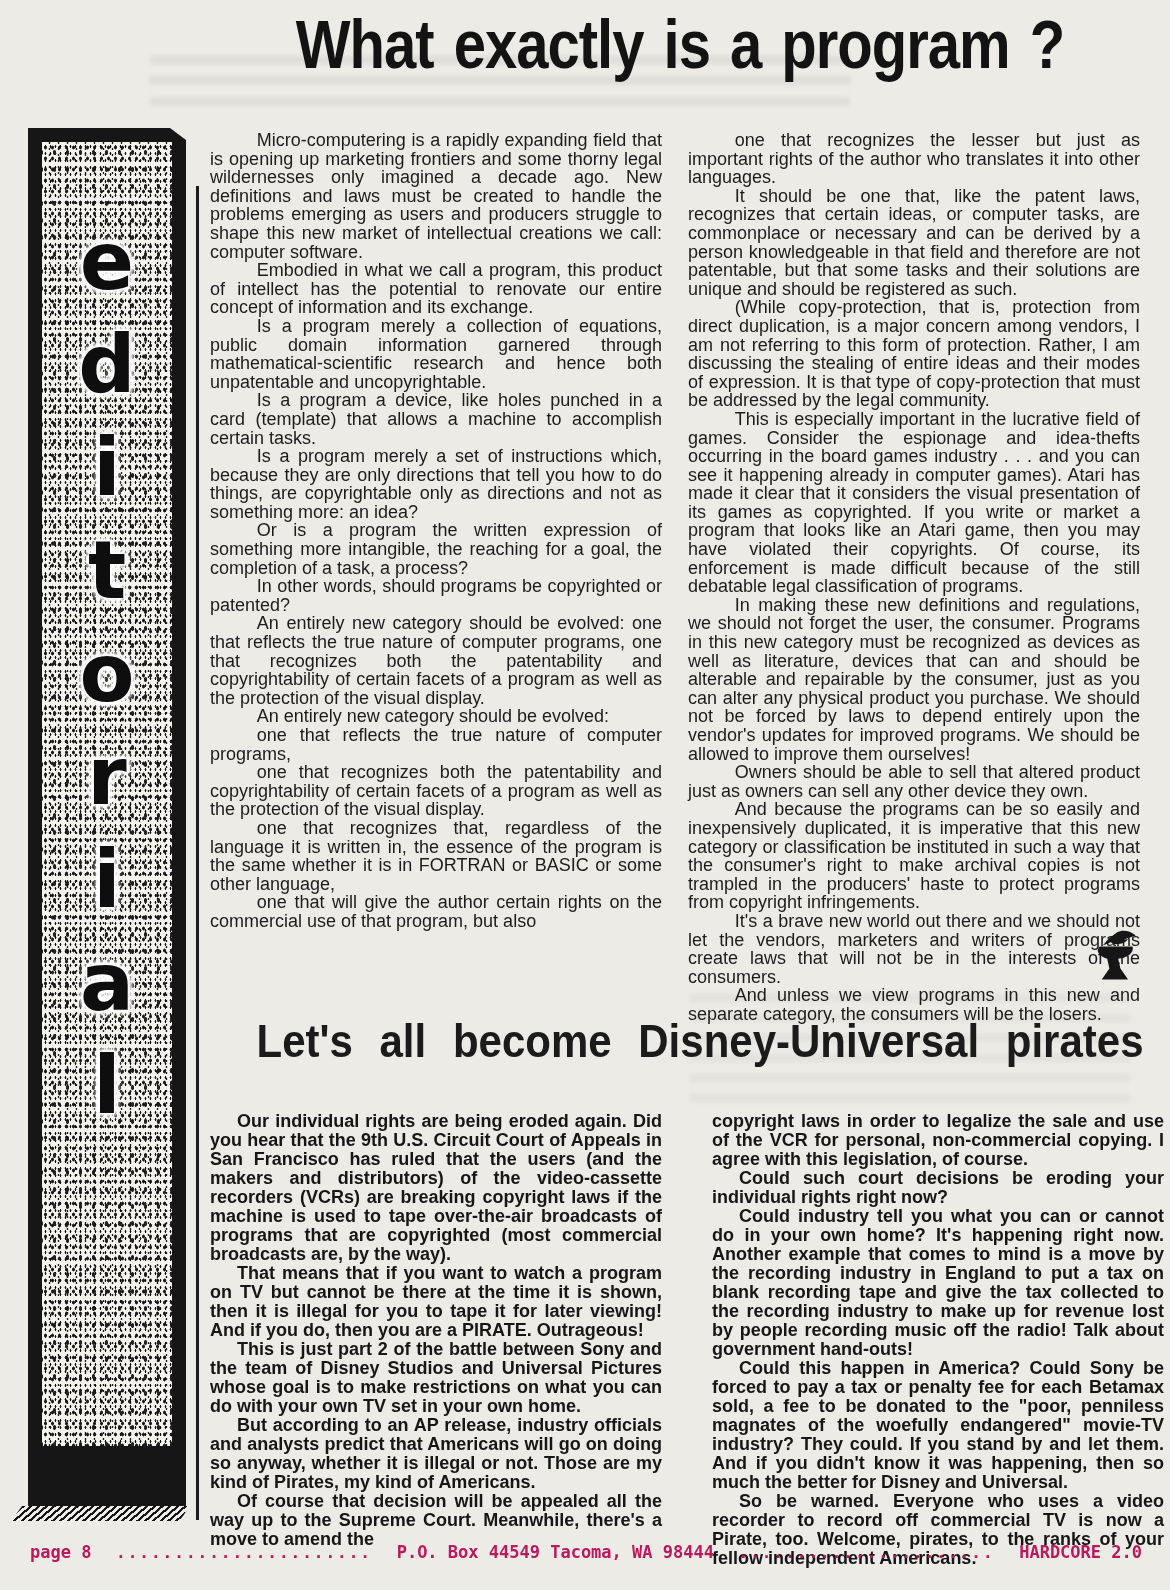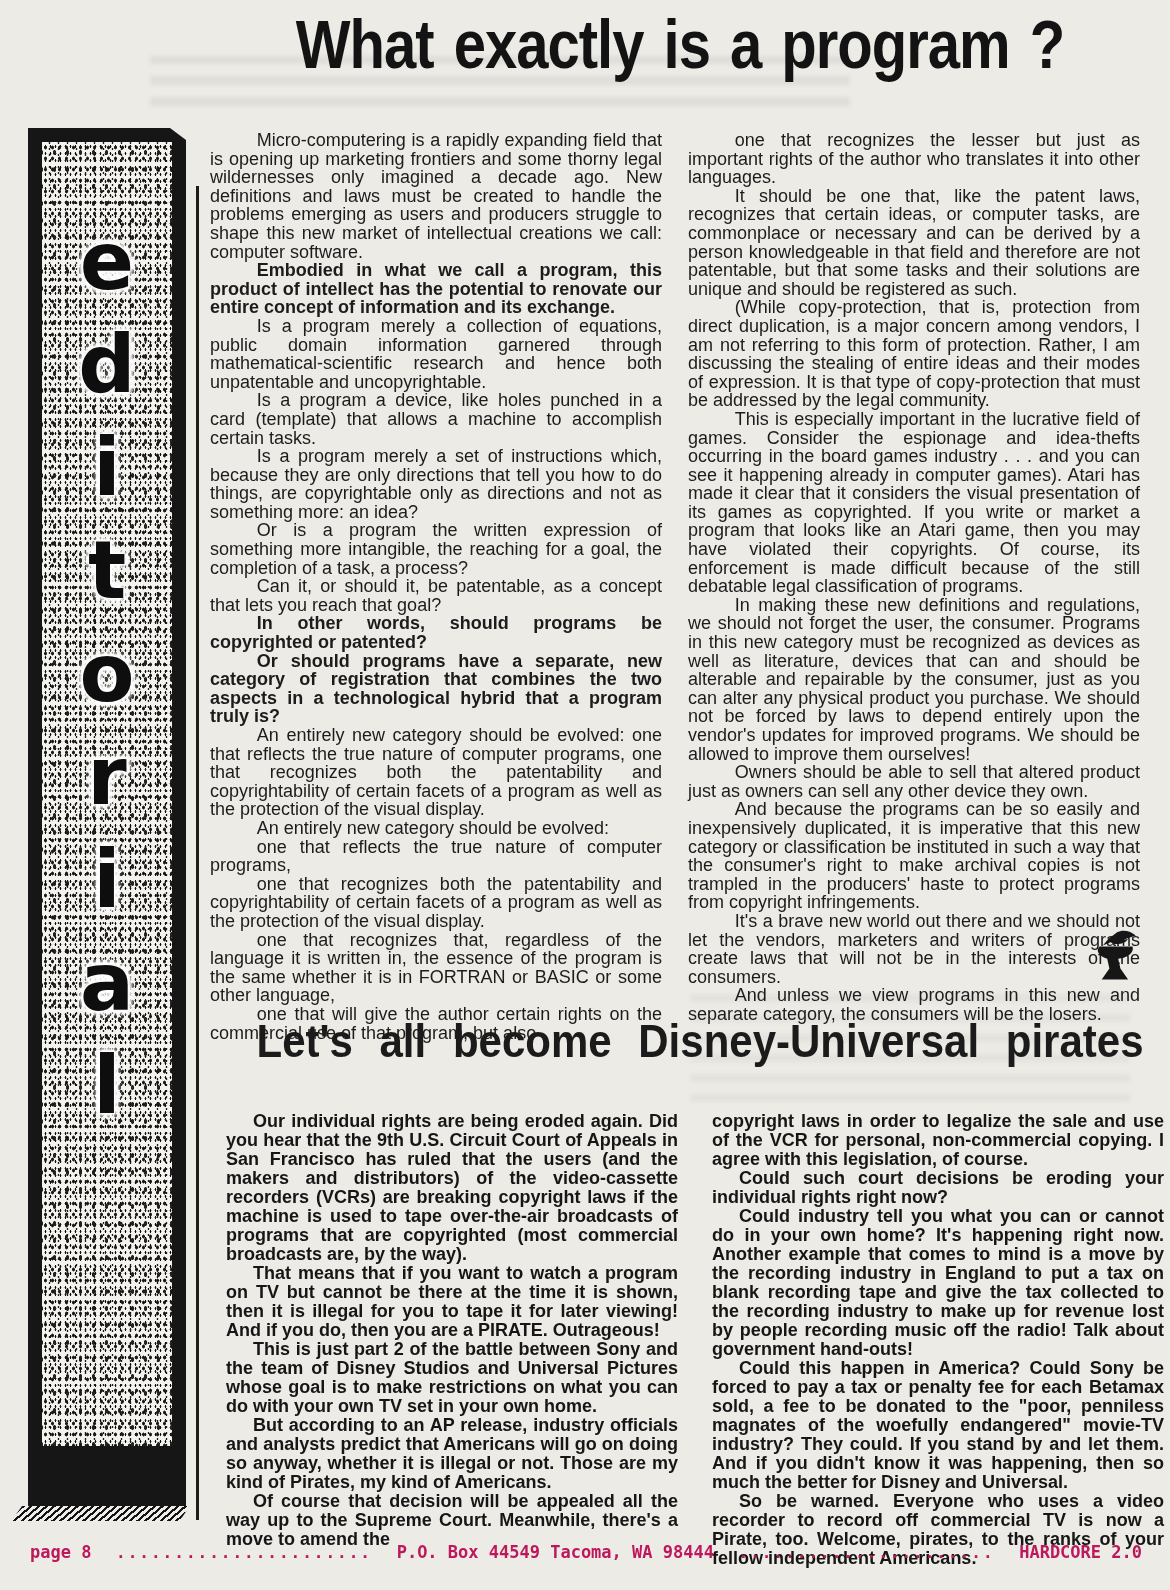--- a/index.html
+++ b/index.html
@@ -8,27 +8,27 @@
   
   .h1{position:absolute;left:200px;top:4px;width:960px;text-align:center;white-space:nowrap;
       font-weight:bold;font-size:58px;letter-spacing:-1px;word-spacing:5px;color:#131313;
       transform:scaleY(1.18);transform-origin:top center;}
   .h2{position:absolute;left:250px;top:1014px;width:900px;text-align:center;white-space:nowrap;
       font-weight:bold;font-size:42px;letter-spacing:0;word-spacing:15px;color:#1b1b1b;
       transform:scaleY(1.12);transform-origin:top center;}
   
   .col{position:absolute;width:452px;font-size:18px;line-height:18.6px;text-align:justify;color:#1c1c1c;}
   .col p{margin:0;text-indent:2.6em;}
-  .col p.b{font-weight:bold;}
+  .col p.b{font-weight:normal;}
   .col p.ni{text-indent:0;}
   .a1c1{left:210px;top:131px;}
   .a1c2{left:688px;top:131px;}
   .a2{font-weight:bold;line-height:19px;color:#161616;}
   .a2 p{text-indent:1.5em;}
-  .a2c1{left:210px;top:1112px;margin-left:16px;}
+  .a2c1{left:210px;top:1112px;}
   .a2c2{left:688px;top:1112px;margin-left:24px;}
   
   .sidebar{position:absolute;left:28px;top:128px;width:158px;height:1378px;background:#161616;
            box-sizing:border-box;padding:14px 14px 60px 14px;
            clip-path:polygon(0 0,calc(100% - 16px) 0,100% 12px,100% 100%,0 100%);}
   .sidebar-texture{width:100%;height:100%;box-sizing:border-box;background-color:#f4f2ec;
       background-image:
         radial-gradient(#1a1a1a 1.1px,transparent 1.4px),
         radial-gradient(#1a1a1a 1px,transparent 1.3px),
         radial-gradient(#232323 1.6px,transparent 2px),
@@ -85,23 +85,21 @@
   <div class="sidebar-edge-r"></div>
   <div class="sidebar-bevel"></div>
 
   <div class="col a1c1">
     <p>Micro-computering is a rapidly expanding field that is opening up marketing frontiers and some thorny legal wildernesses only imagined a decade ago. New definitions and laws must be created to handle the problems emerging as users and producers struggle to shape this new market of intellectual creations we call: computer software.</p>
     <p class="b">Embodied in what we call a program, this product of intellect has the potential to renovate our entire concept of information and its exchange.</p>
     <p>Is a program merely a collection of equations, public domain information garnered through mathematical-scientific research and hence both unpatentable and uncopyrightable.</p>
     <p>Is a program a device, like holes punched in a card (template) that allows a machine to accomplish certain tasks.</p>
     <p>Is a program merely a set of instructions which, because they are only directions that tell you how to do things, are copyrightable only as directions and not as something more: an idea?</p>
     <p>Or is a program the written expression of something more intangible, the reaching for a goal, the completion of a task, a process?</p>
-    <p>Can it, or should it, be patentable, as a concept that lets you reach that goal?</p>
     <p class="b">In other words, should programs be copyrighted or patented?</p>
-    <p class="b">Or should programs have a separate, new category of registration that combines the two aspects in a technological hybrid that a program truly is?</p>
     <p>An entirely new category should be evolved: one that reflects the true nature of computer programs, one that recognizes both the patentability and copyrightability of certain facets of a program as well as the protection of the visual display.</p>
     <p>An entirely new category should be evolved:</p>
     <p>one that reflects the true nature of computer programs,</p>
     <p>one that recognizes both the patentability and copyrightability of certain facets of a program as well as the protection of the visual display.</p>
     <p>one that recognizes that, regardless of the language it is written in, the essence of the program is the same whether it is in FORTRAN or BASIC or some other language,</p>
     <p>one that will give the author certain rights on the commercial use of that program, but also</p>
   </div>
 
   <div class="col a1c2">
     <p>one that recognizes the lesser but just as important rights of the author who translates it into other languages.</p>

